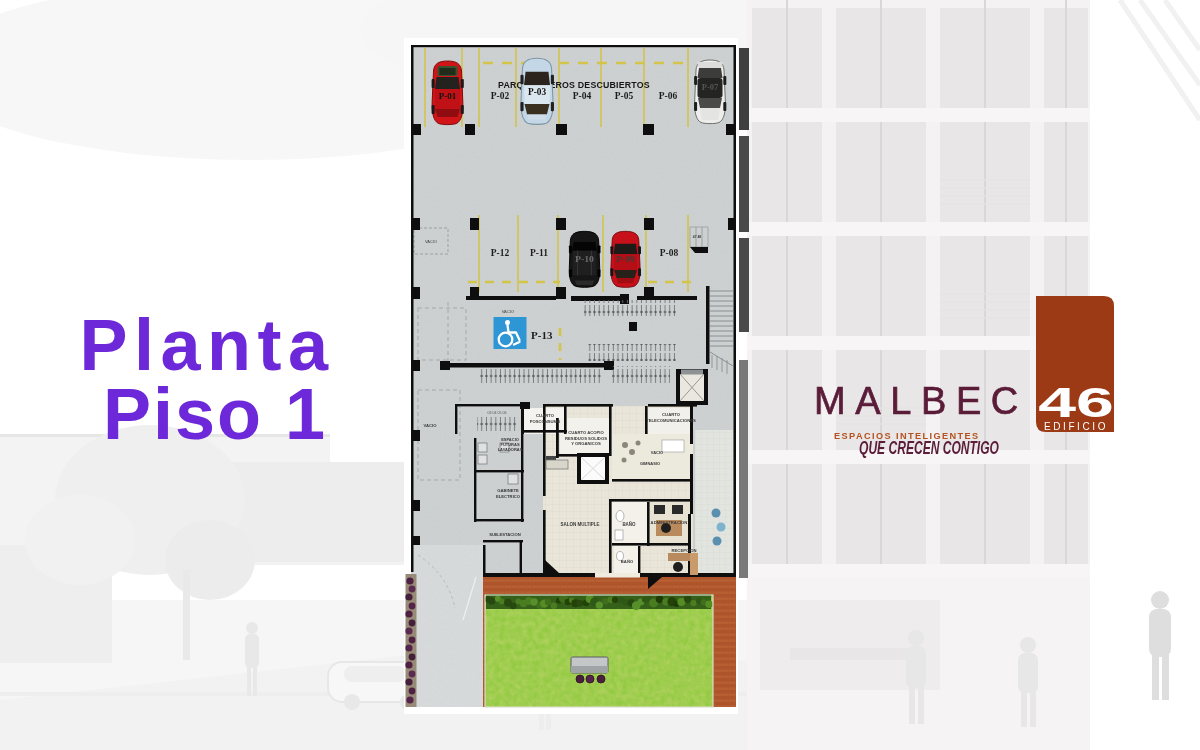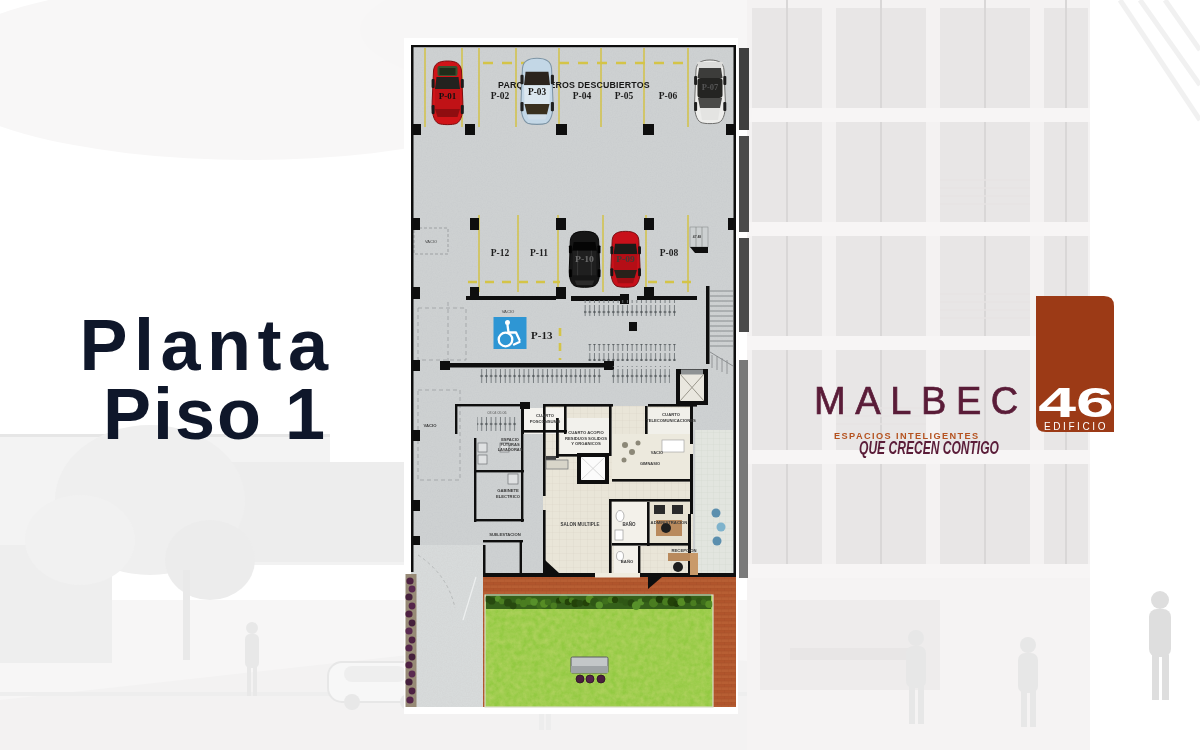--- a/index.html
+++ b/index.html
@@ -622,13 +622,13 @@
   <text x="814" y="414" font-family="'Liberation Sans',sans-serif" font-size="38" font-weight="normal" fill="#5a1c38" stroke="#5a1c38" stroke-width="0.7" style="letter-spacing:9.6px">MALBEC</text>
   <g transform="translate(1076,417) scale(1.62,1)">
     <text x="0" y="0" font-family="'Liberation Sans',sans-serif" font-size="42" font-weight="bold" fill="#ffffff" text-anchor="middle" style="letter-spacing:0px">46</text>
   </g>
   <text x="1076" y="430" font-family="'Liberation Sans',sans-serif" font-size="10" fill="#ffffff" text-anchor="middle" style="letter-spacing:2.6px">EDIFICIO</text>
   <text x="834" y="439" font-family="'Liberation Sans',sans-serif" font-size="9.2" font-weight="bold" fill="#b5521f" style="letter-spacing:1.4px">ESPACIOS INTELIGENTES</text>
   <text x="929" y="454" font-family="'Liberation Sans',sans-serif" font-size="18" font-weight="bold" font-style="italic" fill="#5a1c38" text-anchor="middle" transform="translate(929,454) scale(0.67,1) translate(-929,-454)">QUE CRECEN CONTIGO</text>
 </g>
 </svg>
 
-<div class="txt" style="left:0px;top:311px;width:414px;text-align:center;color:#0f172a;font-weight:bold;font-size:72px;line-height:69px;"><span style="letter-spacing:6.5px;">Planta</span><br><span style="letter-spacing:2px;margin-left:16px;">Piso&nbsp;1</span></div>
+<div class="txt" style="left:0px;top:311px;width:414px;text-align:center;color:#6d28d9;font-weight:bold;font-size:72px;line-height:69px;"><span style="letter-spacing:6.5px;">Planta</span><br><span style="letter-spacing:2px;margin-left:16px;">Piso&nbsp;1</span></div>
 
 </body></html>

